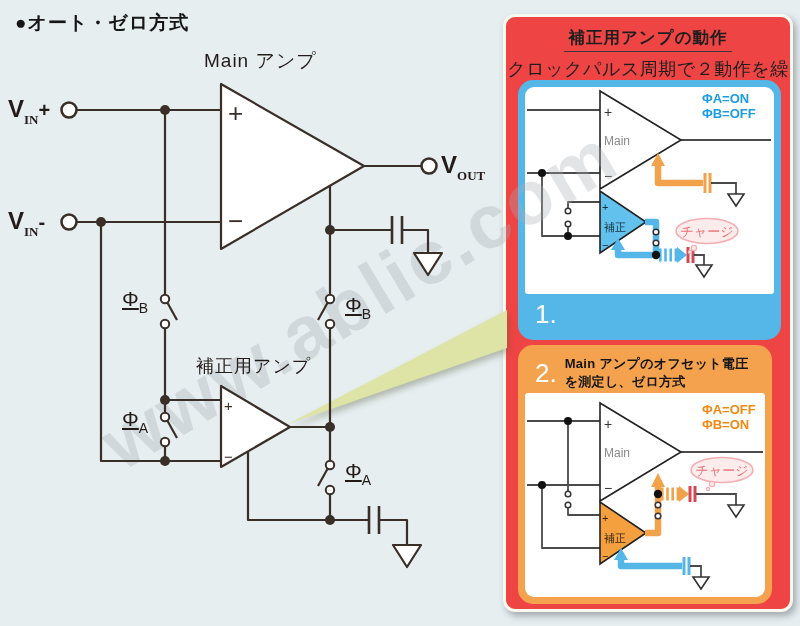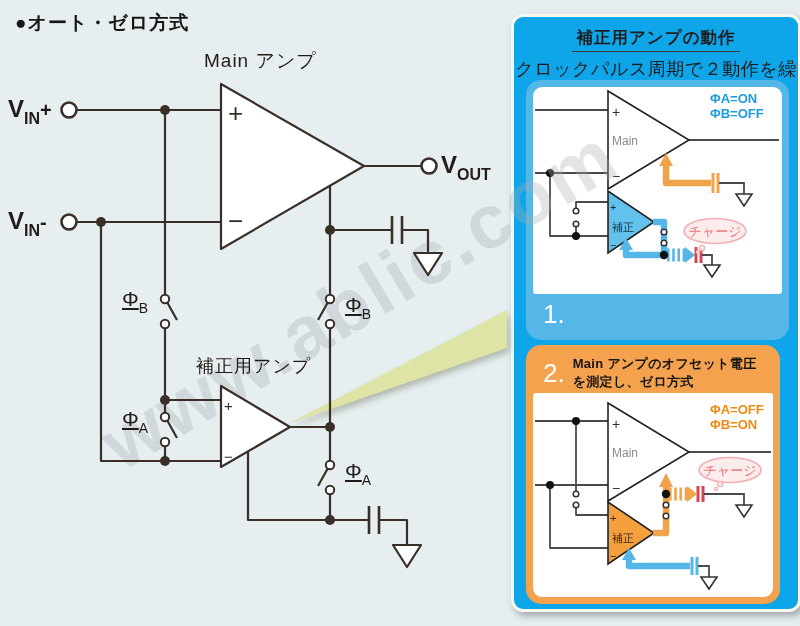--- a/index.html
+++ b/index.html
@@ -21,31 +21,30 @@
   }
   #main-circuit-svg{position:absolute;left:0;top:0;z-index:4;}
   .ckt-label{position:absolute;z-index:5;color:#231b18;}
 
   #page-title{
     position:absolute;left:15px;top:10px;z-index:5;
     font-size:19px;font-weight:bold;color:#161616;letter-spacing:1px;
   }
   .amp-title{font-size:19px;font-weight:500;letter-spacing:1px;}
   .v-label{font-weight:bold;font-size:24px;letter-spacing:0;}
-  .v-label sub{font-size:16px;font-weight:bold;position:relative;bottom:-1px;letter-spacing:0;}
+  .v-label sub{font-size:13px;font-weight:bold;position:relative;bottom:-1px;letter-spacing:0;font-family:Liberation Serif, serif;}
   .v-label .sign{font-size:20px;font-weight:bold;}
   .phi-label{font-size:21px;font-weight:500;text-decoration:underline;}
   .phi-label sub{font-size:14px;font-weight:500;position:relative;bottom:-2px;}
 
   
   .side-panel{
     position:absolute;left:503px;top:14px;width:284px;height:592px;
-    background:#0ea5e9;border:3px solid #f8f9ee;border-radius:12px;
+    background:#ef4444;border:3px solid #f8f9ee;border-radius:12px;
     box-shadow:3px 4px 7px rgba(105,113,118,0.55);
-    margin-left:8px;
   }
   .panel-title-wrap{text-align:center;margin-top:10px;}
   .panel-title{
     display:inline-block;font-size:16.5px;font-weight:600;color:#1e1e1e;
     border-bottom:1.5px solid #3a3a3a;padding:0 4px 2px 4px;letter-spacing:1px;
   }
   .panel-subtitle{text-align:center;font-size:18px;color:#1e1e1e;margin-top:5px;letter-spacing:0.5px;}
 
   .phase{position:absolute;border-radius:15px;padding:7px;box-sizing:border-box;display:flex;flex-direction:column;}
   .phase1{left:12px;top:63px;width:263px;height:260px;background:#55b6e8;}

